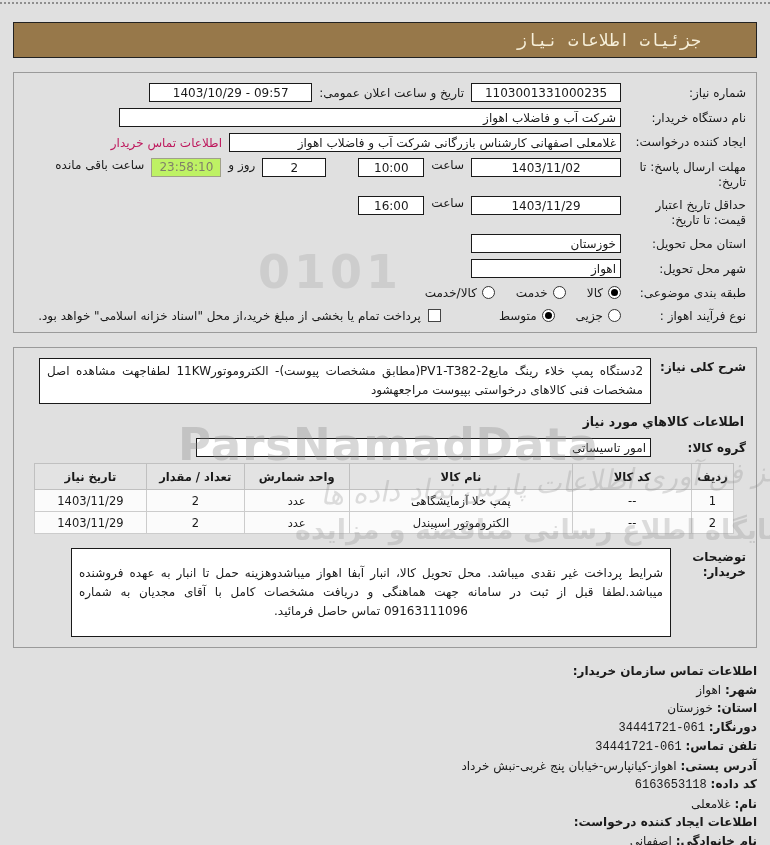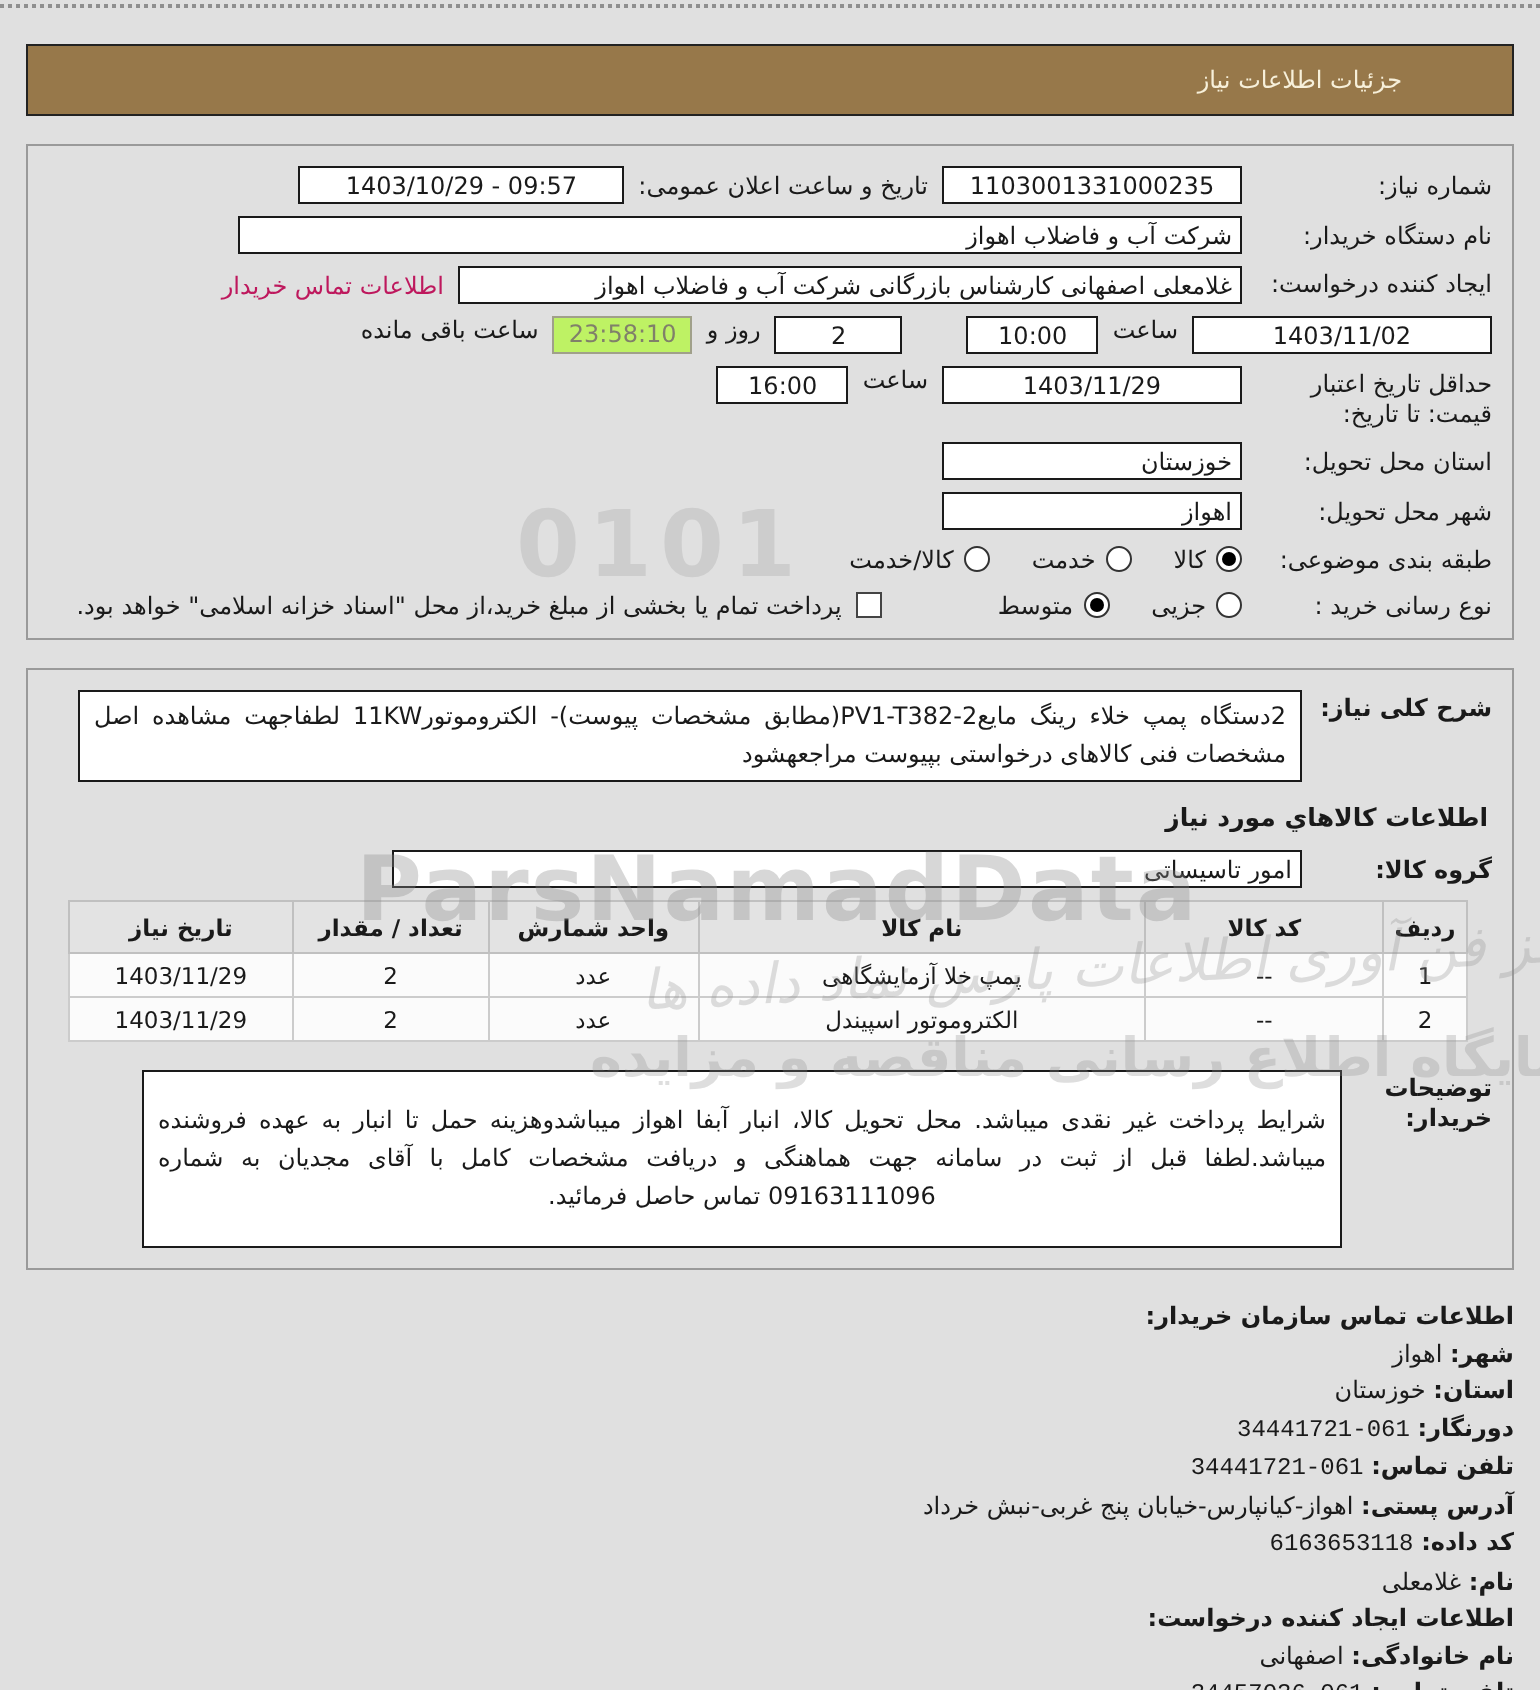--- a/index.html
+++ b/index.html
@@ -9,21 +9,21 @@
     font-family: "DejaVu Sans", "Liberation Sans", sans-serif;
     font-size: 12px; color: #1a1a1a;
     overflow: hidden;
     direction: rtl;
   }
   .dotted-top { border-top: 2px dotted #8f8f8f; width: 100%; height: 2px; margin-top: 2px; }
   .title-bar {
     margin: 18px 13px 0 13px; height: 36px;
     background: #97784a; border: 1px solid #222;
     color: #f7f0da; display: flex; align-items: center;
-    padding-right: 55px; font-size: 12px;
+    padding-right: 55px; font-size: 17px; font-family: Liberation Mono, monospace;
   }
   .panel {
     margin: 14px 13px 0 13px;
     border: 1px solid #9a9a9a;
     padding: 10px 10px 8px 8px;
     position: relative; z-index: 1;
   }
   .frow { display: flex; align-items: center; margin-bottom: 6px; gap: 7px; }
   .frow.top { align-items: flex-start; }
   .flabel { width: 118px; flex: 0 0 118px; line-height: 15px; padding-top: 2px; }
@@ -116,20 +116,21 @@
     <input class="fld wide505" readonly="" value="شرکت آب و فاضلاب اهواز" style="">
   </div>
 
   <div class="frow top">
     <div class="flabel">ایجاد کننده درخواست:</div>
     <input class="fld wide395" readonly="" value="غلامعلی اصفهانی کارشناس بازرگانی شرکت آب و فاضلاب اهواز" style="">
     <span class="link" style="margin-top:3px">اطلاعات تماس خریدار</span>
   </div>
 
   <div class="frow top">
+    <div class="flabel">مهلت ارسال پاسخ: تا تاریخ:</div>
     <input class="fld w150" dir="ltr" readonly="" value="1403/11/02" style="">
     <span>ساعت</span>
     <input class="fld w66" dir="ltr" readonly="" value="10:00" style="">
     <span class="spacer18"></span>
     <input class="fld w64" readonly="" value="2" style="">
     <span>روز و</span>
     <div class="countdown">23:58:10</div>
     <span>ساعت باقی مانده</span>
   </div>
 
@@ -160,21 +161,21 @@
       <span class="radio"></span>
       <span>خدمت</span>
     </span>
     <span class="opt">
       <span class="radio"></span>
       <span>کالا/خدمت</span>
     </span>
   </div>
 
   <div class="frow" style="margin-bottom:0">
-    <div class="flabel">نوع رسانی خرید :</div>
+    <div class="flabel">نوع فرآیند اهواز :</div>
     <span class="opt">
       <span class="radio"></span>
       <span>جزیی</span>
     </span>
     <span class="opt">
       <span class="radio sel"></span>
       <span>متوسط</span>
     </span>
     <span class="spacer30"></span>
     <span class="checkbox"></span>

